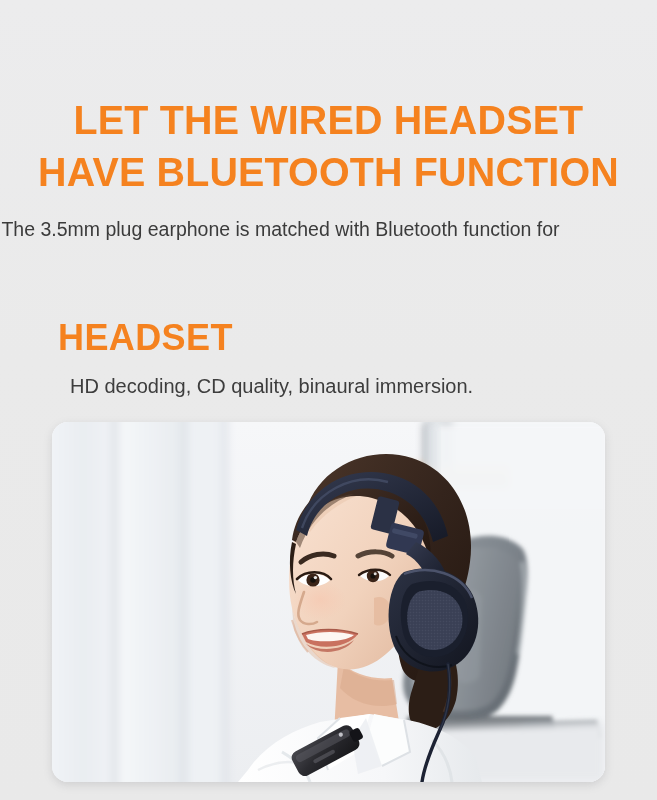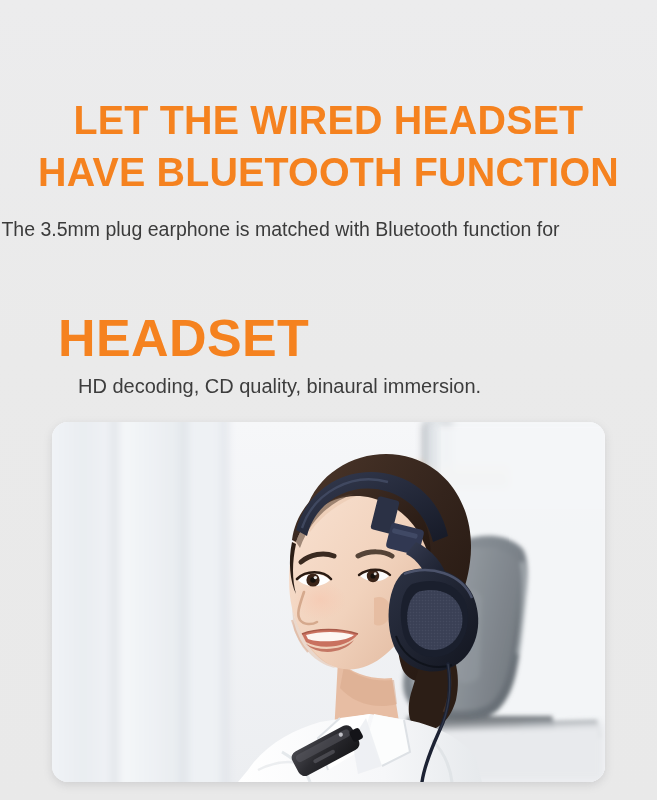--- a/index.html
+++ b/index.html
@@ -57,28 +57,28 @@
   .subcopy .sub-line { display: block; }
 
   
   .section-title {
     position: absolute;
     top: 315px;
     left: 58px;
     color: #f5821f;
     font-family: "Liberation Sans", sans-serif;
     font-weight: bold;
-    font-size: 52px;
+    font-size: 36px;
     line-height: 46px;
     letter-spacing: 0.4px;
   }
   .section-sub {
     position: absolute;
     top: 372px;
-    left: 78px;
+    left: 70px;
     color: #3d3d3d;
     font-family: "Liberation Sans", sans-serif;
     font-size: 20px;
     line-height: 28px;
   }
 
   
   .photo-wrap {
     position: absolute;
     left: 52px;

